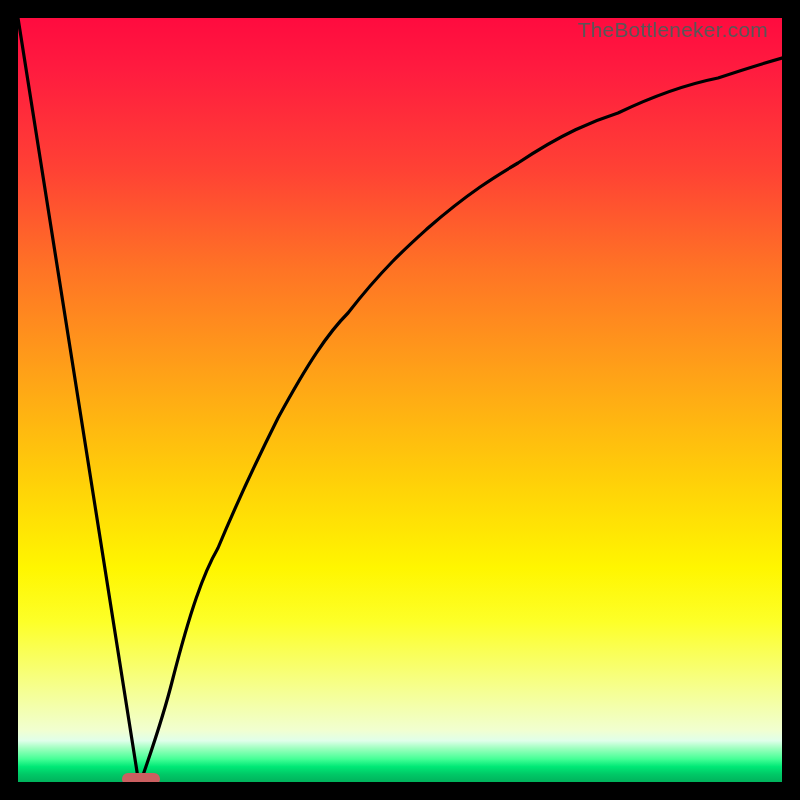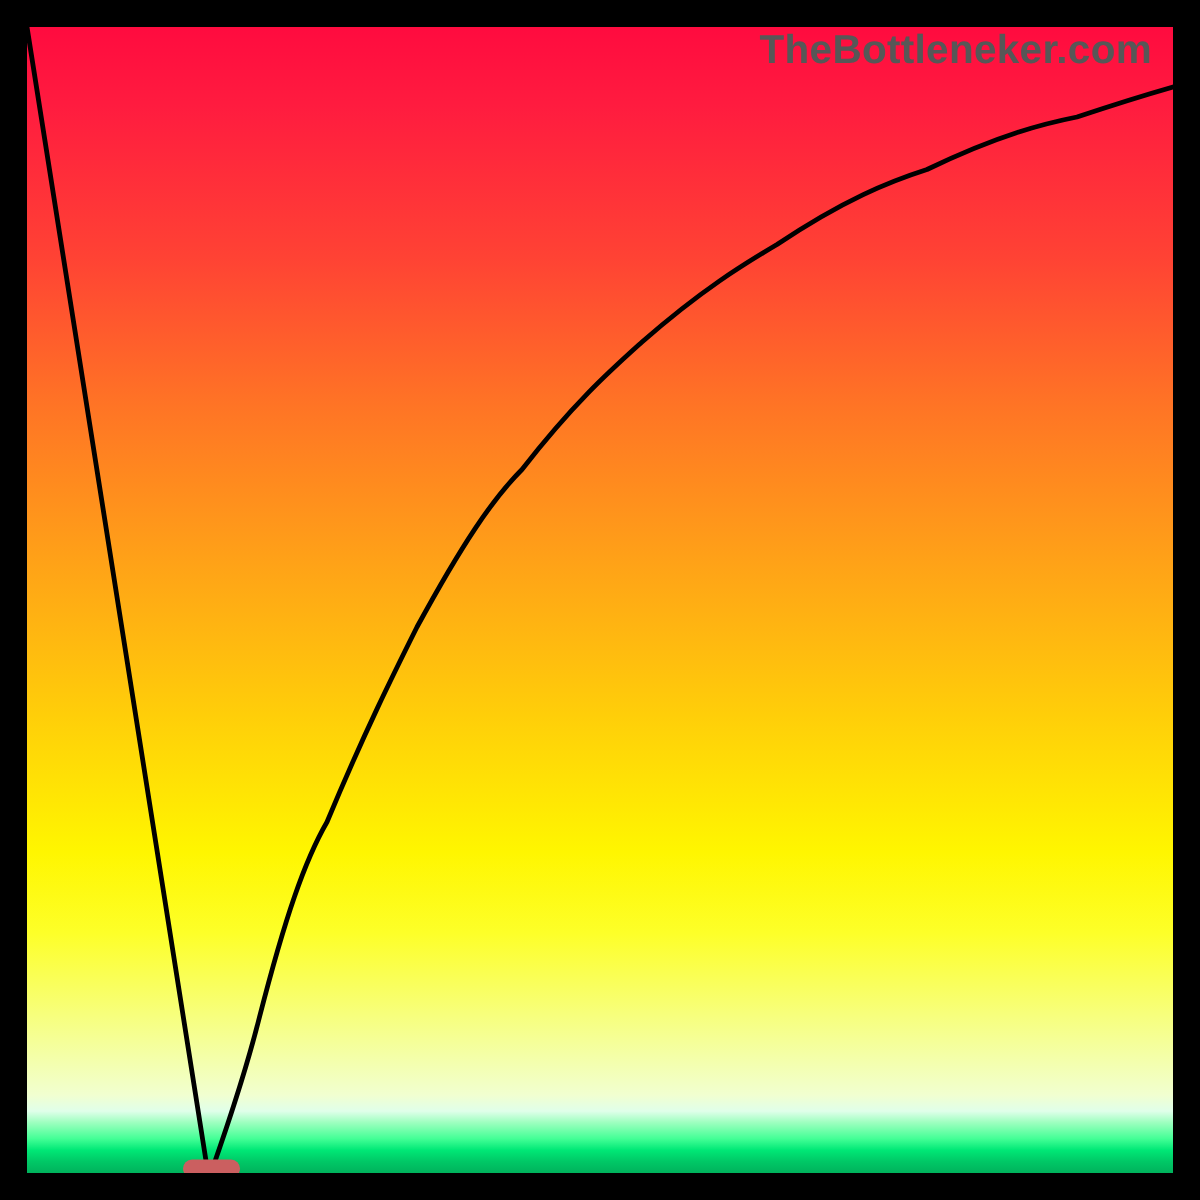--- a/index.html
+++ b/index.html
@@ -42,23 +42,23 @@
       #00c866 99%,
       #00b25c 100%
     );
     overflow: hidden;
   }
   .watermark {
     position: absolute;
     top: 0px;
     right: 14px;
     color: #575757;
-    font-size: 27px;
+    font-size: 21px;
     letter-spacing: 0.2px;
-    font-weight: 700;
+    font-weight: 400;
     user-select: none;
   }
   .marker {
     position: absolute;
     background: #cb5f60;
     border-radius: 999px;
   }
   svg.curve {
     position: absolute;
     left: 0;

